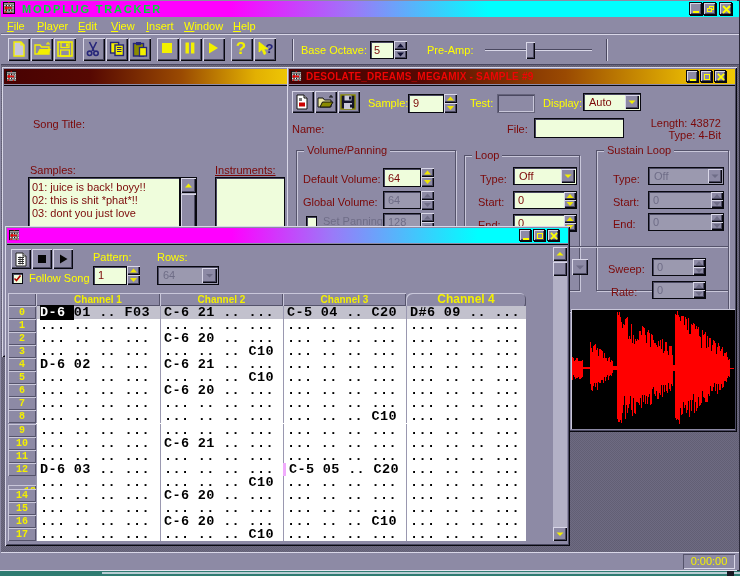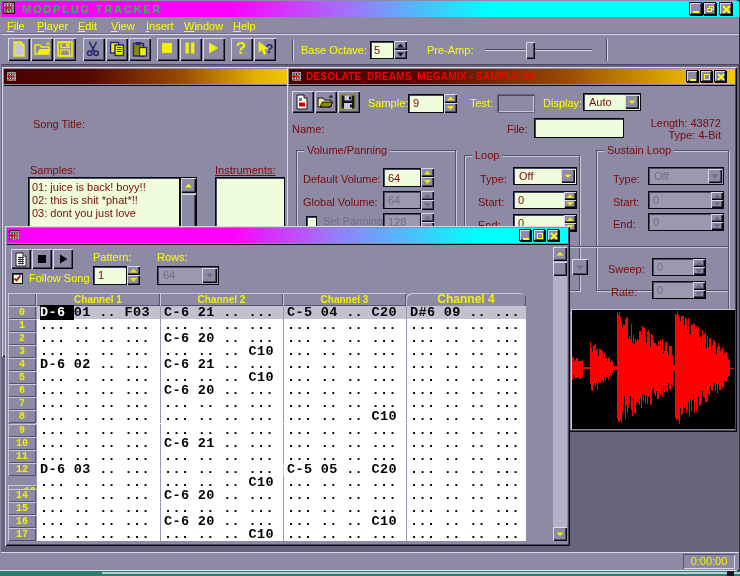--- a/index.html
+++ b/index.html
@@ -615,21 +615,21 @@
 <div class="abs mono" style="left:275px;top:144px;width:123px;height:13px;border-left:1px solid #9A98B0;font-size:13.5px;font-weight:bold;color:#000;line-height:13px;white-space:pre;padding-left:3px;letter-spacing:0.35px;">... .. .. ...</div>
 <div class="abs mono" style="left:398px;top:144px;width:120px;height:13px;border-left:1px solid #9A98B0;font-size:13.5px;font-weight:bold;color:#000;line-height:13px;white-space:pre;padding-left:3px;letter-spacing:0.35px;">... .. .. ...</div>
 <div class="abs" style="left:0px;top:157px;width:28px;height:13px;background:#8D8AA5;box-shadow:inset 1px 1px 0 #C9C7DA, inset -1px -1px 0 #55536B;color:#F3F000;font-size:10px;font-weight:bold;text-align:center;line-height:13px;font-family:'Liberation Mono',monospace;">11</div>
 <div class="abs mono" style="left:28px;top:157px;width:124px;height:13px;border-left:1px solid #9A98B0;font-size:13.5px;font-weight:bold;color:#000;line-height:13px;white-space:pre;padding-left:3px;letter-spacing:0.35px;">... .. .. ...</div>
 <div class="abs mono" style="left:152px;top:157px;width:123px;height:13px;border-left:1px solid #9A98B0;font-size:13.5px;font-weight:bold;color:#000;line-height:13px;white-space:pre;padding-left:3px;letter-spacing:0.35px;">... .. .. ...</div>
 <div class="abs mono" style="left:275px;top:157px;width:123px;height:13px;border-left:1px solid #9A98B0;font-size:13.5px;font-weight:bold;color:#000;line-height:13px;white-space:pre;padding-left:3px;letter-spacing:0.35px;">... .. .. ...</div>
 <div class="abs mono" style="left:398px;top:157px;width:120px;height:13px;border-left:1px solid #9A98B0;font-size:13.5px;font-weight:bold;color:#000;line-height:13px;white-space:pre;padding-left:3px;letter-spacing:0.35px;">... .. .. ...</div>
 <div class="abs" style="left:0px;top:170px;width:28px;height:13px;background:#8D8AA5;box-shadow:inset 1px 1px 0 #C9C7DA, inset -1px -1px 0 #55536B;color:#F3F000;font-size:10px;font-weight:bold;text-align:center;line-height:13px;font-family:'Liberation Mono',monospace;">12</div>
 <div class="abs mono" style="left:28px;top:170px;width:124px;height:13px;border-left:1px solid #9A98B0;font-size:13.5px;font-weight:bold;color:#000;line-height:13px;white-space:pre;padding-left:3px;letter-spacing:0.35px;">D-6 03 .. ...</div>
 <div class="abs mono" style="left:152px;top:170px;width:123px;height:13px;border-left:1px solid #9A98B0;font-size:13.5px;font-weight:bold;color:#000;line-height:13px;white-space:pre;padding-left:3px;letter-spacing:0.35px;">... .. .. ...</div>
-<div class="abs mono" style="left:275px;top:170px;width:123px;height:13px;border-left:1px solid #f0abfc;font-size:13.5px;font-weight:bold;color:#000;line-height:13px;white-space:pre;padding-left:3px;letter-spacing:0.35px;">C-5 05 .. C20</div>
+<div class="abs mono" style="left:275px;top:170px;width:123px;height:13px;border-left:3px solid #f0abfc;font-size:13.5px;font-weight:bold;color:#000;line-height:13px;white-space:pre;padding-left:3px;letter-spacing:0.35px;">C-5 05 .. C20</div>
 <div class="abs mono" style="left:398px;top:170px;width:120px;height:13px;border-left:1px solid #9A98B0;font-size:13.5px;font-weight:bold;color:#000;line-height:13px;white-space:pre;padding-left:3px;letter-spacing:0.35px;">... .. .. ...</div>
 <div class="abs" style="left:0px;top:192px;width:28px;height:13px;background:#8D8AA5;box-shadow:inset 1px 1px 0 #C9C7DA, inset -1px -1px 0 #55536B;color:#F3F000;font-size:10px;font-weight:bold;text-align:right;line-height:13px;font-family:'Liberation Mono',monospace;">13</div>
 <div class="abs mono" style="left:28px;top:183px;width:124px;height:13px;border-left:1px solid #9A98B0;font-size:13.5px;font-weight:bold;color:#000;line-height:13px;white-space:pre;padding-left:3px;letter-spacing:0.35px;">... .. .. ...</div>
 <div class="abs mono" style="left:152px;top:183px;width:123px;height:13px;border-left:1px solid #9A98B0;font-size:13.5px;font-weight:bold;color:#000;line-height:13px;white-space:pre;padding-left:3px;letter-spacing:0.35px;">... .. .. C10</div>
 <div class="abs mono" style="left:275px;top:183px;width:123px;height:13px;border-left:1px solid #9A98B0;font-size:13.5px;font-weight:bold;color:#000;line-height:13px;white-space:pre;padding-left:3px;letter-spacing:0.35px;">... .. .. ...</div>
 <div class="abs mono" style="left:398px;top:183px;width:120px;height:13px;border-left:1px solid #9A98B0;font-size:13.5px;font-weight:bold;color:#000;line-height:13px;white-space:pre;padding-left:3px;letter-spacing:0.35px;">... .. .. ...</div>
 <div class="abs" style="left:0px;top:196px;width:28px;height:13px;background:#8D8AA5;box-shadow:inset 1px 1px 0 #C9C7DA, inset -1px -1px 0 #55536B;color:#F3F000;font-size:10px;font-weight:bold;text-align:center;line-height:13px;font-family:'Liberation Mono',monospace;">14</div>
 <div class="abs mono" style="left:28px;top:196px;width:124px;height:13px;border-left:1px solid #9A98B0;font-size:13.5px;font-weight:bold;color:#000;line-height:13px;white-space:pre;padding-left:3px;letter-spacing:0.35px;">... .. .. ...</div>
 <div class="abs mono" style="left:152px;top:196px;width:123px;height:13px;border-left:1px solid #9A98B0;font-size:13.5px;font-weight:bold;color:#000;line-height:13px;white-space:pre;padding-left:3px;letter-spacing:0.35px;">C-6 20 .. ...</div>
 <div class="abs mono" style="left:275px;top:196px;width:123px;height:13px;border-left:1px solid #9A98B0;font-size:13.5px;font-weight:bold;color:#000;line-height:13px;white-space:pre;padding-left:3px;letter-spacing:0.35px;">... .. .. ...</div>

